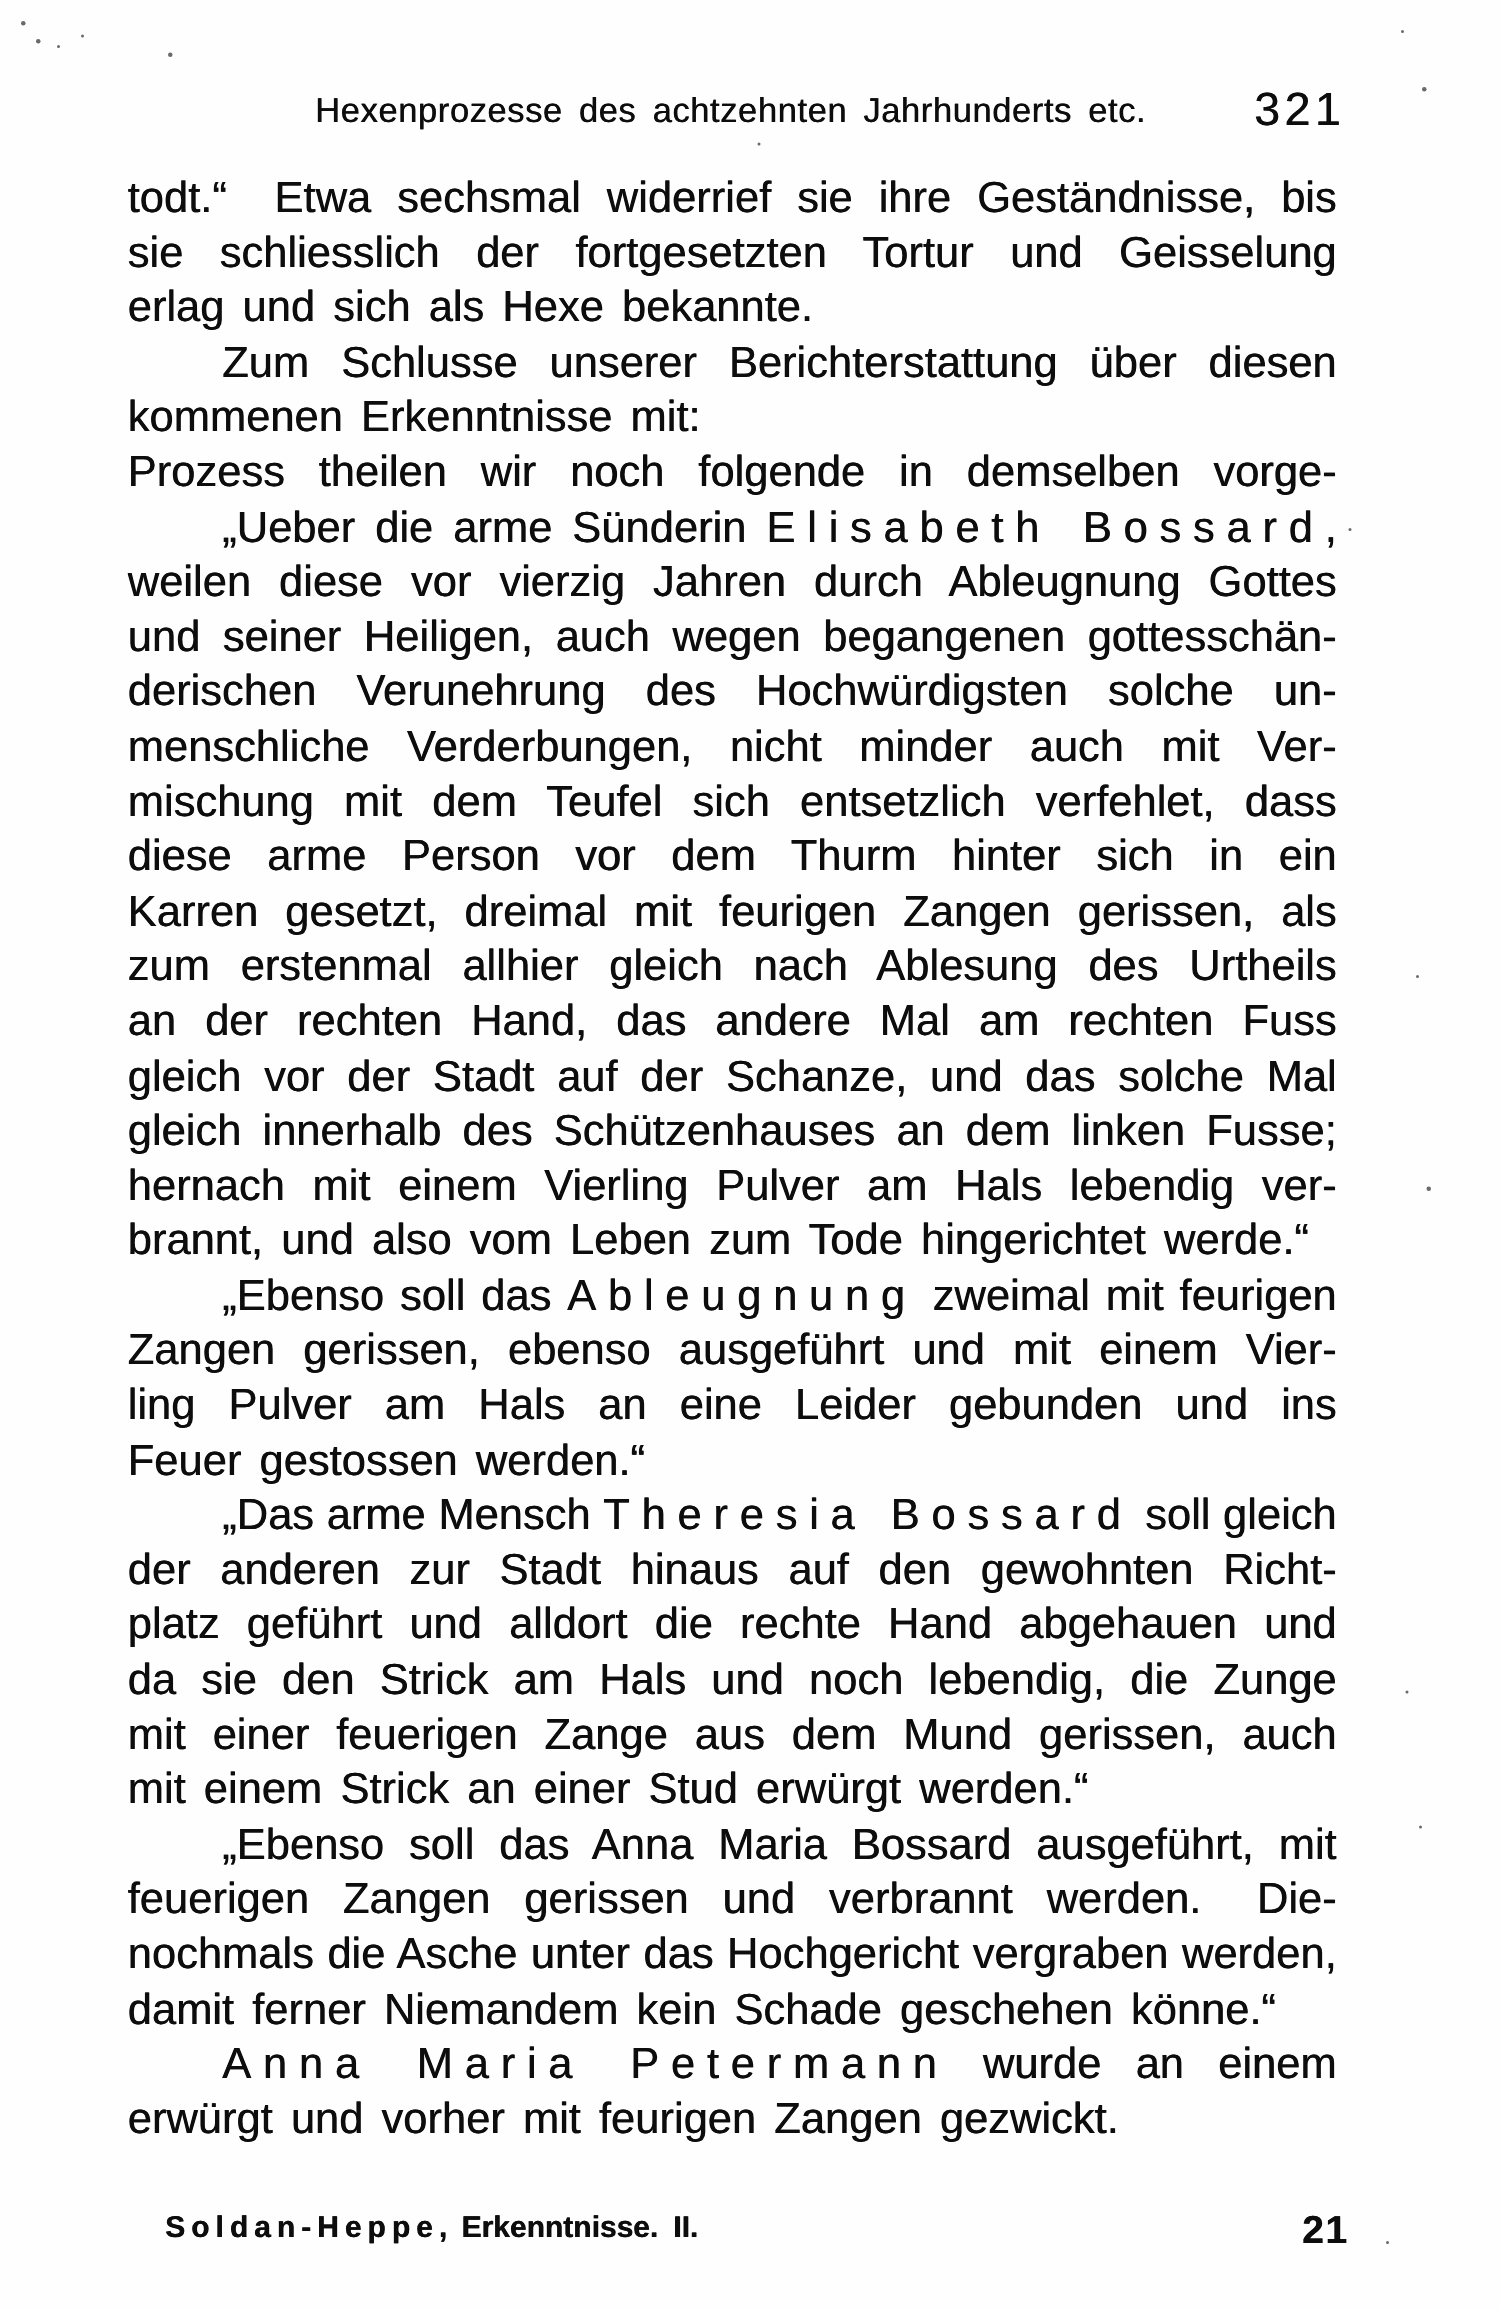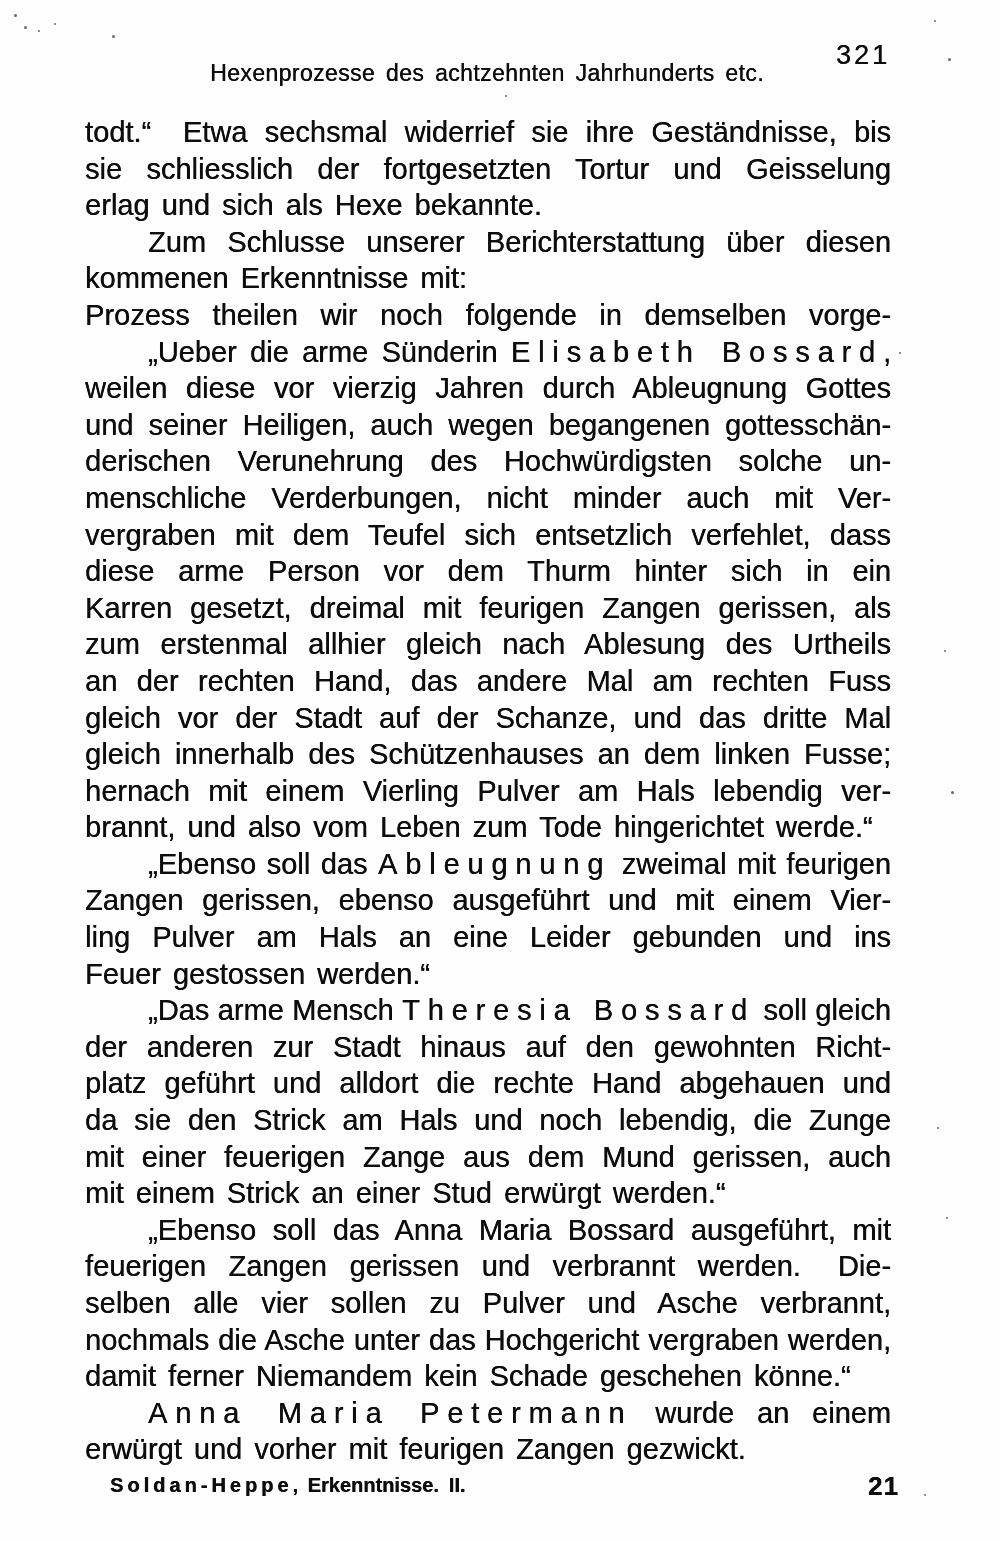--- a/index.html
+++ b/index.html
@@ -9,21 +9,21 @@
     position:relative; width:1000px; height:1539px;
     background:var(--paper); color:var(--ink); overflow:hidden;
     font-family:Liberation Sans, sans-serif;
     text-shadow:0.35px 0 0 currentColor;
   }
   .running-title {
     position:absolute; top:60px; left:0; width:974px; text-align:center;
     font-size:23px; word-spacing:4px; letter-spacing:0.4px;
   }
   .page-number-top {
-    position:absolute; top:40px; left:836px; font-size:27px; letter-spacing:3px;
+    position:absolute; top:55px; left:836px; font-size:31px; letter-spacing:3px;
   }
   .textblock {
     position:absolute; top:114px; left:85px; width:806px;
     font-size:29px; line-height:36.6px; text-align:justify;
   }
   .line { text-align-last:justify; height:36.6px; overflow:hidden; white-space:nowrap; }
   .line { white-space:normal; }
   .line.last { text-align-last:left; word-spacing:4px; }
   .line.indent { padding-left:63px; }
   .gesperrt { letter-spacing:0.27em;text-align:center; }
@@ -79,26 +79,26 @@
         <div class="line indent"><span>Zum Schlusse unserer Berichterstattung über diesen</span></div>
         <div class="line last"><span>kommenen Erkenntnisse mit:</span></div>
         <div class="line"><span>Prozess theilen wir noch folgende in demselben vorge-</span></div>
       </div>
       <div class="paragraph">
         <div class="line indent"><span>„Ueber die arme Sünderin </span><span class="gesperrt">Elisabeth Bossard</span><span>,</span></div>
         <div class="line"><span>weilen diese vor vierzig Jahren durch Ableugnung Gottes</span></div>
         <div class="line"><span>und seiner Heiligen, auch wegen begangenen gottesschän-</span></div>
         <div class="line"><span>derischen Verunehrung des Hochwürdigsten solche un-</span></div>
         <div class="line"><span>menschliche Verderbungen, nicht minder auch mit Ver-</span></div>
-        <div class="line"><span>vergraben mit dem Teufel sich entsetzlich verfehlet, dass</span></div>
+        <div class="line"><span>mischung mit dem Teufel sich entsetzlich verfehlet, dass</span></div>
         <div class="line"><span>diese arme Person vor dem Thurm hinter sich in ein</span></div>
         <div class="line"><span>Karren gesetzt, dreimal mit feurigen Zangen gerissen, als</span></div>
         <div class="line"><span>zum erstenmal allhier gleich nach Ablesung des Urtheils</span></div>
         <div class="line"><span>an der rechten Hand, das andere Mal am rechten Fuss</span></div>
-        <div class="line"><span>gleich vor der Stadt auf der Schanze, und das dritte Mal</span></div>
+        <div class="line"><span>gleich vor der Stadt auf der Schanze, und das solche Mal</span></div>
         <div class="line"><span>gleich innerhalb des Schützenhauses an dem linken Fusse;</span></div>
         <div class="line"><span>hernach mit einem Vierling Pulver am Hals lebendig ver-</span></div>
         <div class="line last"><span>brannt, und also vom Leben zum Tode hingerichtet werde.“</span></div>
       </div>
       <div class="paragraph">
         <div class="line indent"><span>„Ebenso soll das </span><span class="gesperrt">Ableugnung</span><span> zweimal mit feurigen</span></div>
         <div class="line"><span>Zangen gerissen, ebenso ausgeführt und mit einem Vier-</span></div>
         <div class="line"><span>ling Pulver am Hals an eine Leider gebunden und ins</span></div>
         <div class="line last"><span>Feuer gestossen werden.“</span></div>
       </div>
@@ -106,21 +106,20 @@
         <div class="line indent"><span>„Das arme Mensch </span><span class="gesperrt">Theresia Bossard</span><span> soll gleich</span></div>
         <div class="line"><span>der anderen zur Stadt hinaus auf den gewohnten Richt-</span></div>
         <div class="line"><span>platz geführt und alldort die rechte Hand abgehauen und</span></div>
         <div class="line"><span>da sie den Strick am Hals und noch lebendig, die Zunge</span></div>
         <div class="line"><span>mit einer feuerigen Zange aus dem Mund gerissen, auch</span></div>
         <div class="line last"><span>mit einem Strick an einer Stud erwürgt werden.“</span></div>
       </div>
       <div class="paragraph">
         <div class="line indent"><span>„Ebenso soll das Anna Maria Bossard ausgeführt, mit</span></div>
         <div class="line"><span>feuerigen Zangen gerissen und verbrannt werden.  Die-</span></div>
-        <div class="line"><span>selben alle vier sollen zu Pulver und Asche verbrannt,</span></div>
         <div class="line"><span>nochmals die Asche unter das Hochgericht vergraben werden,</span></div>
         <div class="line last"><span>damit ferner Niemandem kein Schade geschehen könne.“</span></div>
       </div>
       <div class="paragraph">
         <div class="line indent"><span class="gesperrt">Anna Maria Petermann</span><span> wurde an einem Pfahl</span></div>
         <div class="line last"><span>erwürgt und vorher mit feurigen Zangen gezwickt.</span></div>
       </div>
     </div>
 
   

